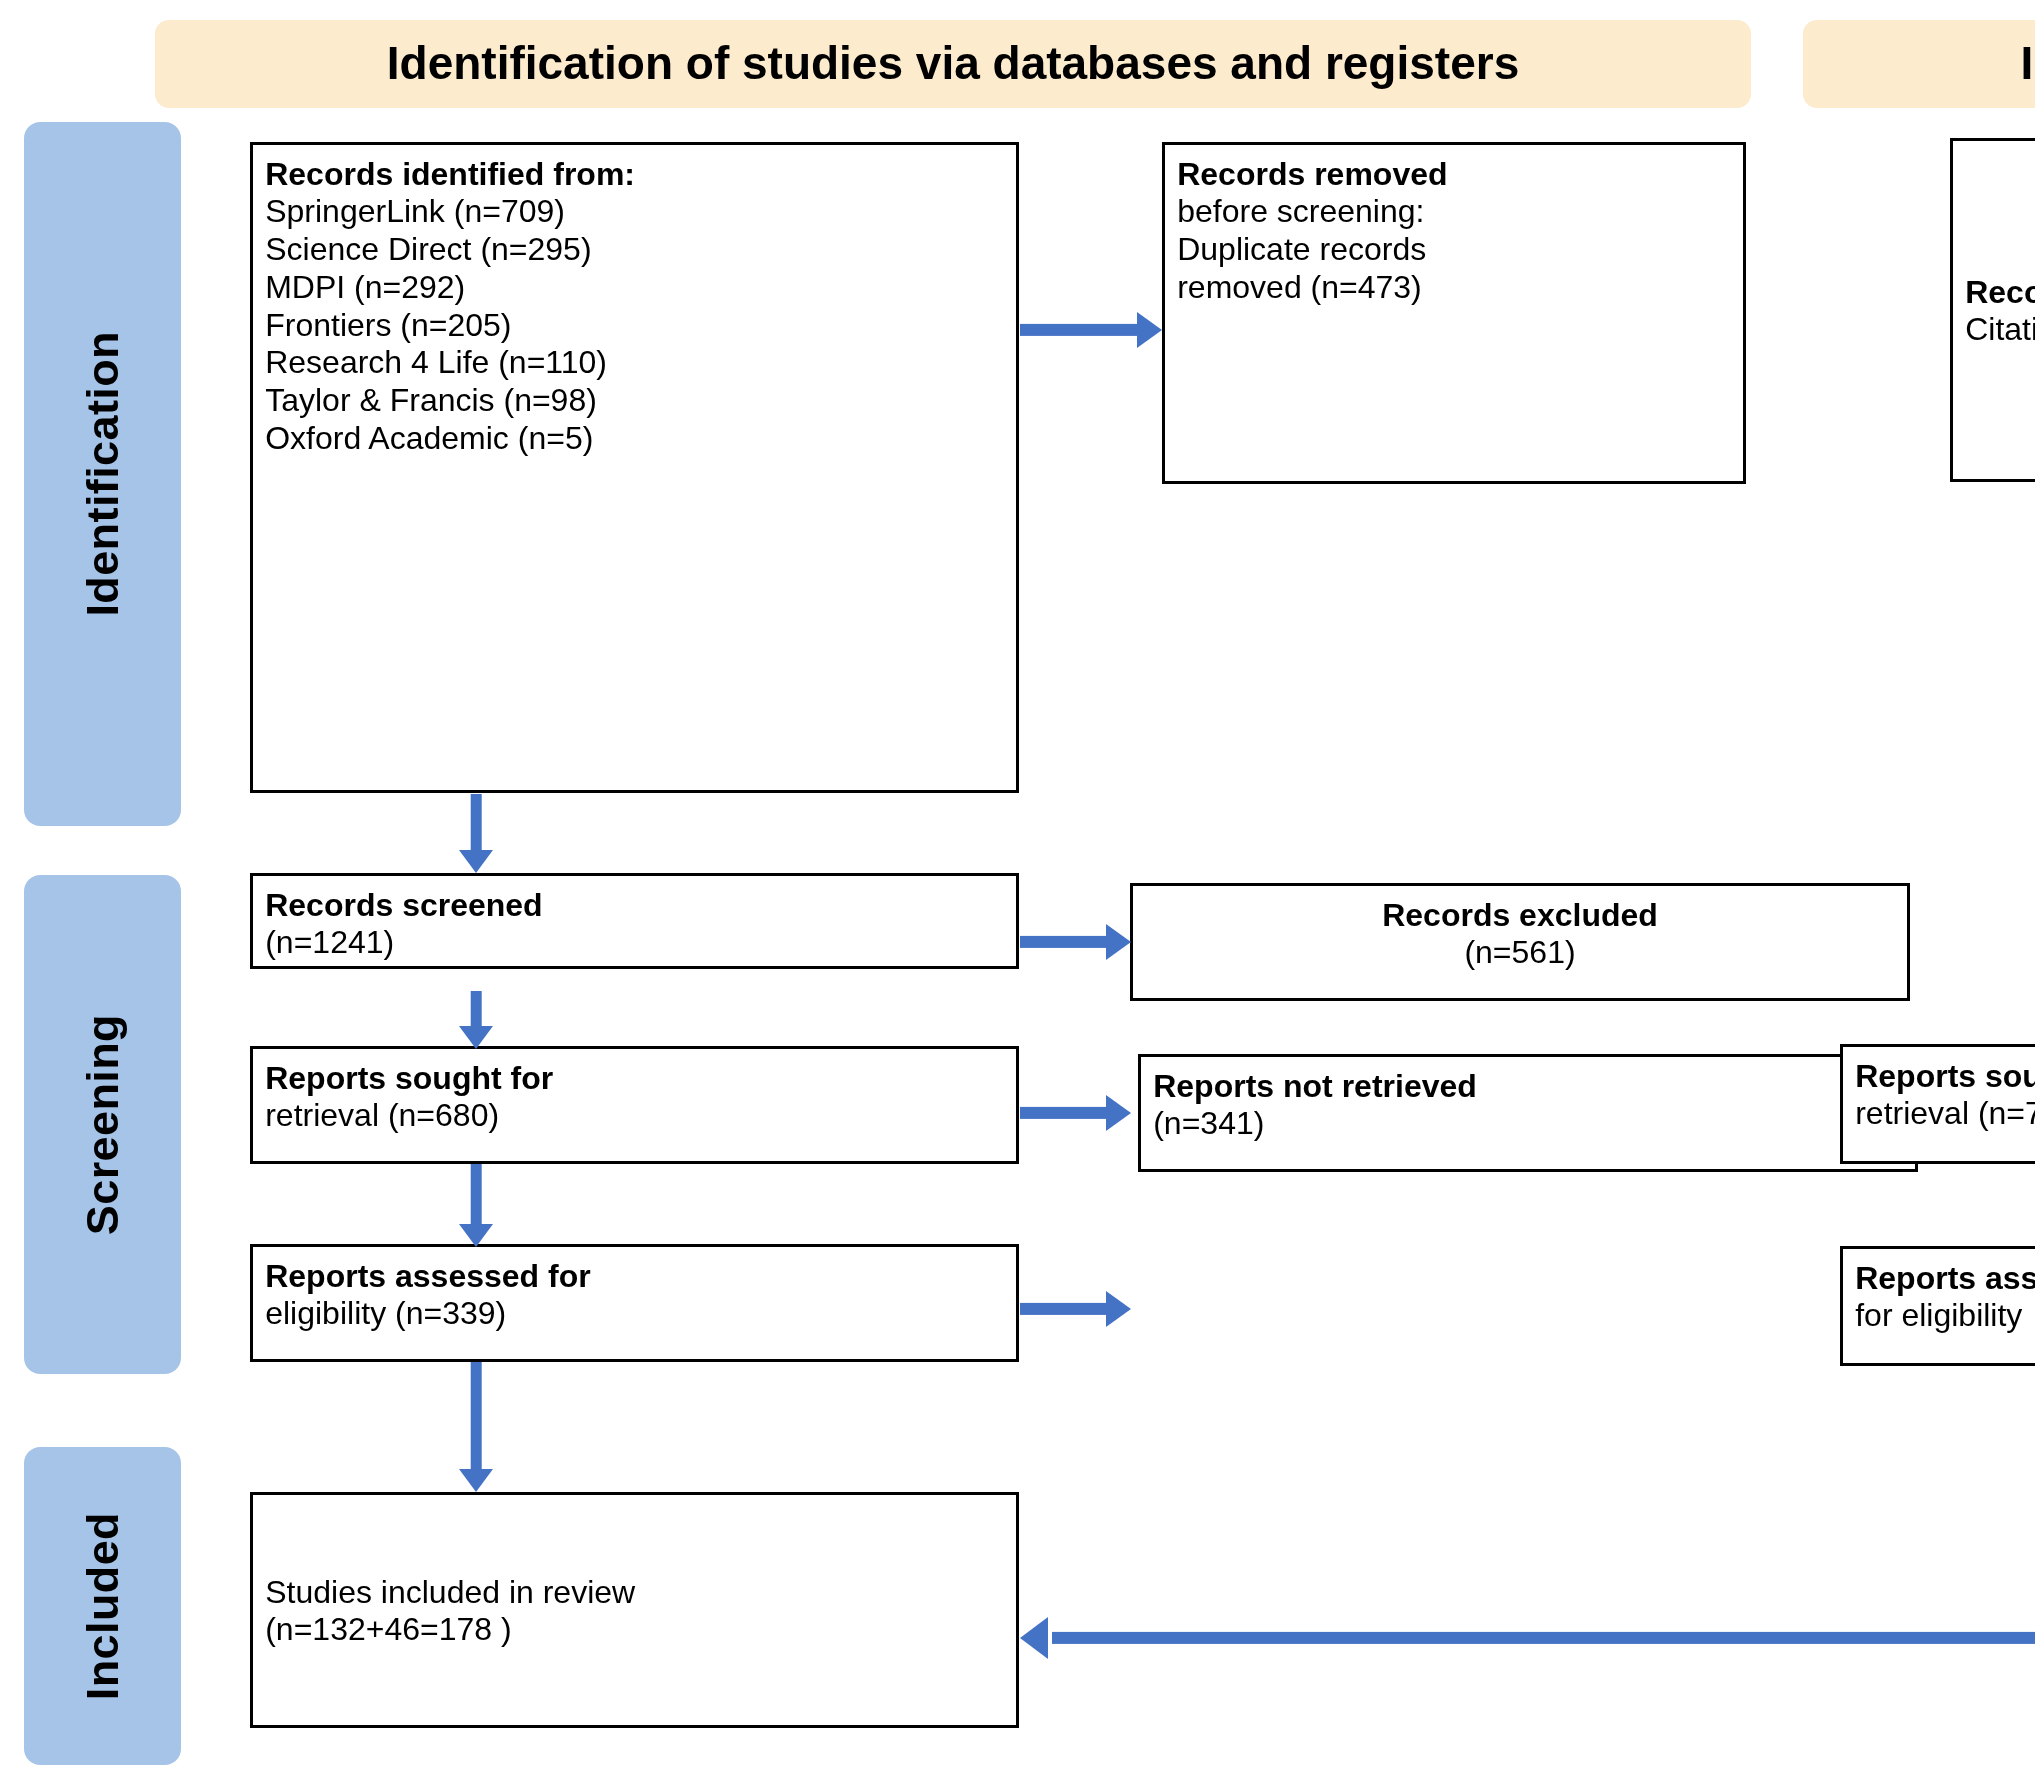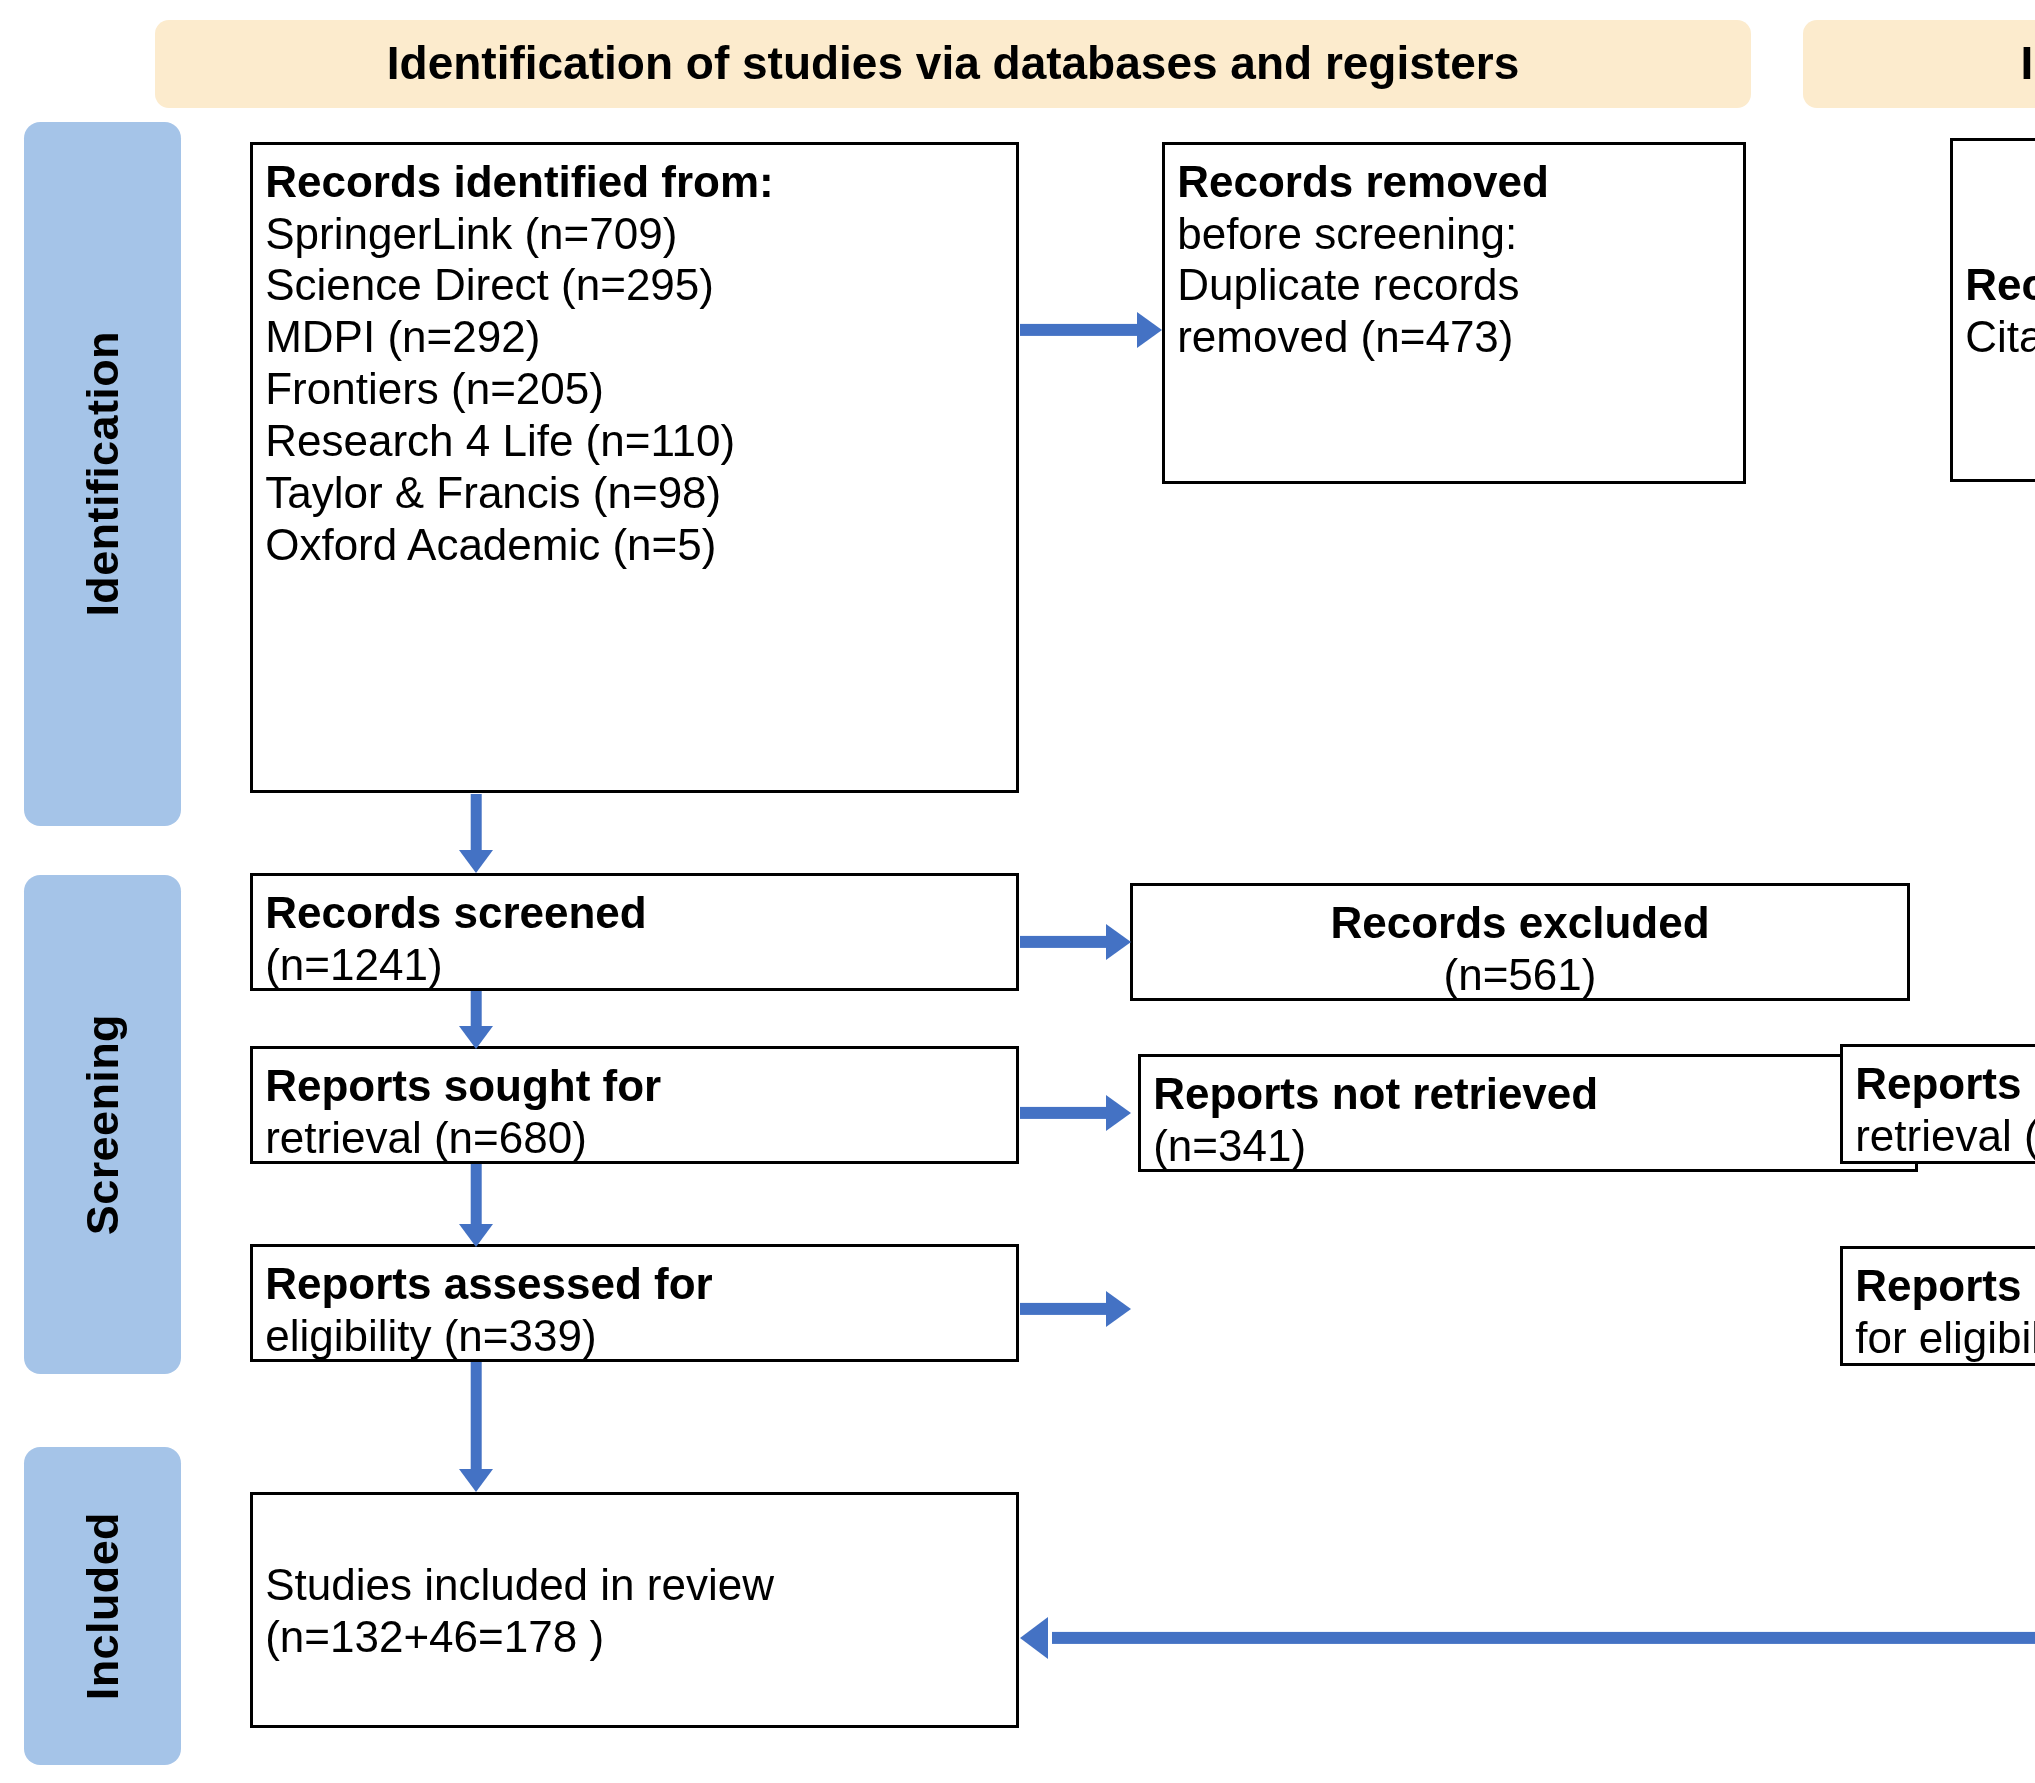--- a/index.html
+++ b/index.html
@@ -61,21 +61,21 @@
     border: 3.7px solid #000000;
     box-sizing: border-box;
     padding: 10.6px 12.2px 8.1px 12.2px;
     display: flex;
     flex-direction: column;
     justify-content: flex-start;
   }
   .box.vcenter { justify-content: center; }
 
   .ln {
-    font-size: 44px;
+    font-size: 32px;
     line-height: 1.18;
     color: #000000;
     white-space: nowrap;
   }
   .ln.b { font-weight: bold; }
 
   
   .arrow-h {
     position: absolute;
     height: 0;
@@ -178,21 +178,21 @@
     <div class="ln"><span class="b">before screening</span><span>:</span></div>
     <div class="ln">Duplicate records</div>
     <div class="ln">removed  (n=473)</div>
   </div>
 
   <div class="box vcenter" style="left:1950px; top:138px; width:777px; height:344px;">
     <div class="ln b">Records identified from:</div>
     <div class="ln">Citation searching (n=88)</div>
   </div>
 
-  <div class="box" style="left:250px; top:873px; width:769px; height:118px;">
+  <div class="box" style="left:250px; top:873px; width:769px; height:96px;">
     <div class="ln b">Records screened</div>
     <div class="ln">(n=1241)</div>
   </div>
 
   <div class="box" style="left:1130px; top:883px; width:780px; height:118px;align-items:center;">
     <div class="ln b">Records excluded</div>
     <div class="ln">(n=561)</div>
   </div>
 
   <div class="box" style="left:250px; top:1046px; width:769px; height:118px;">

